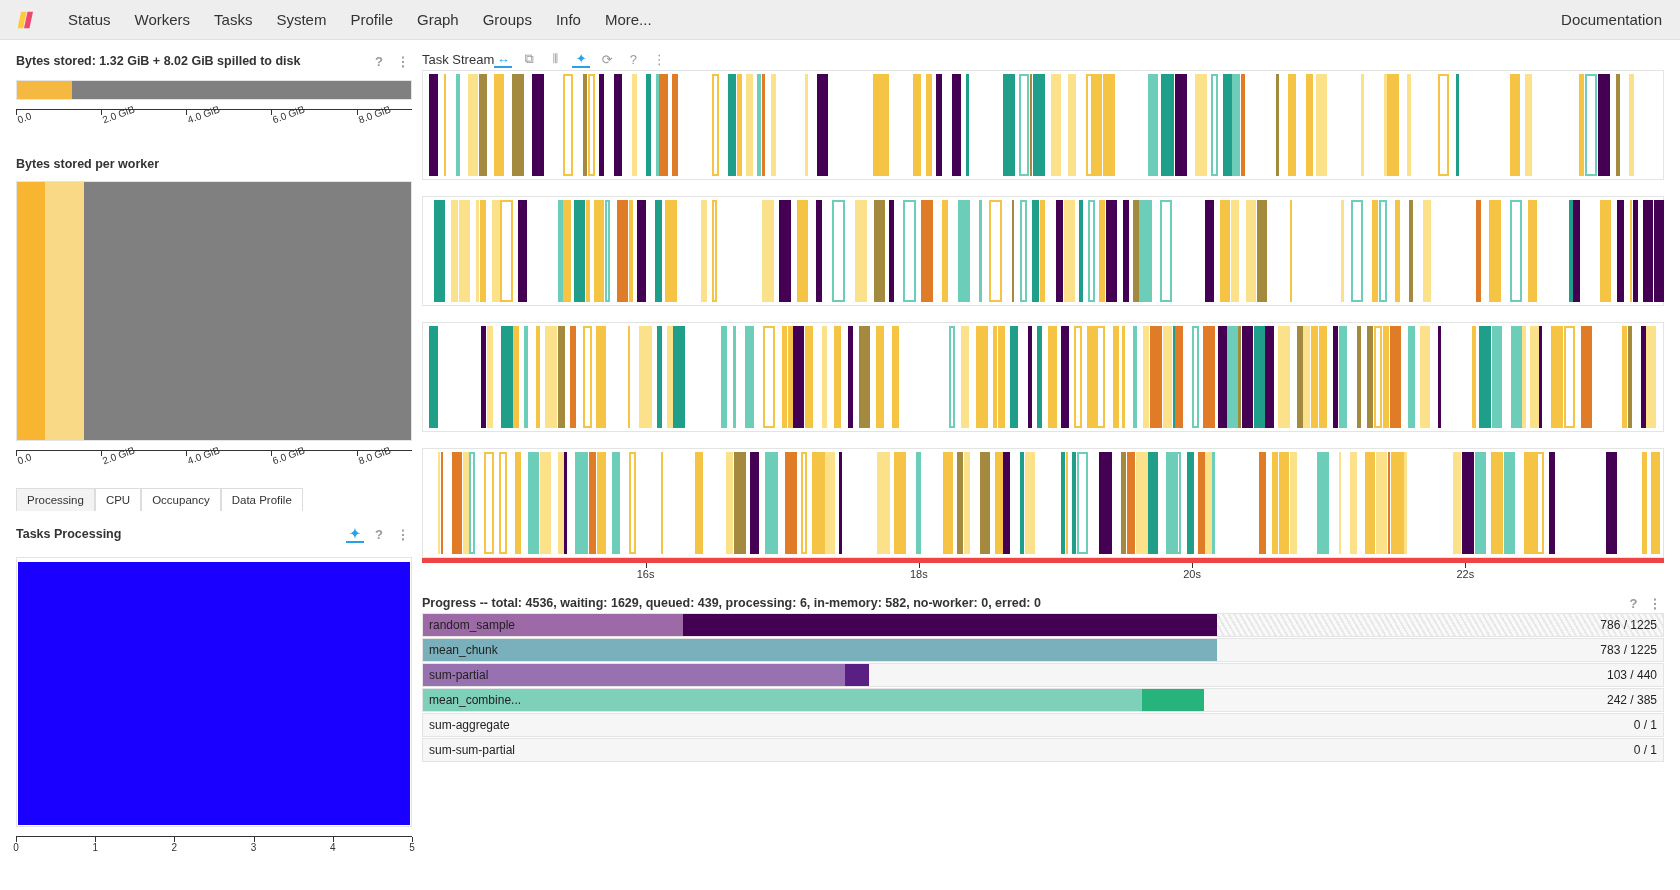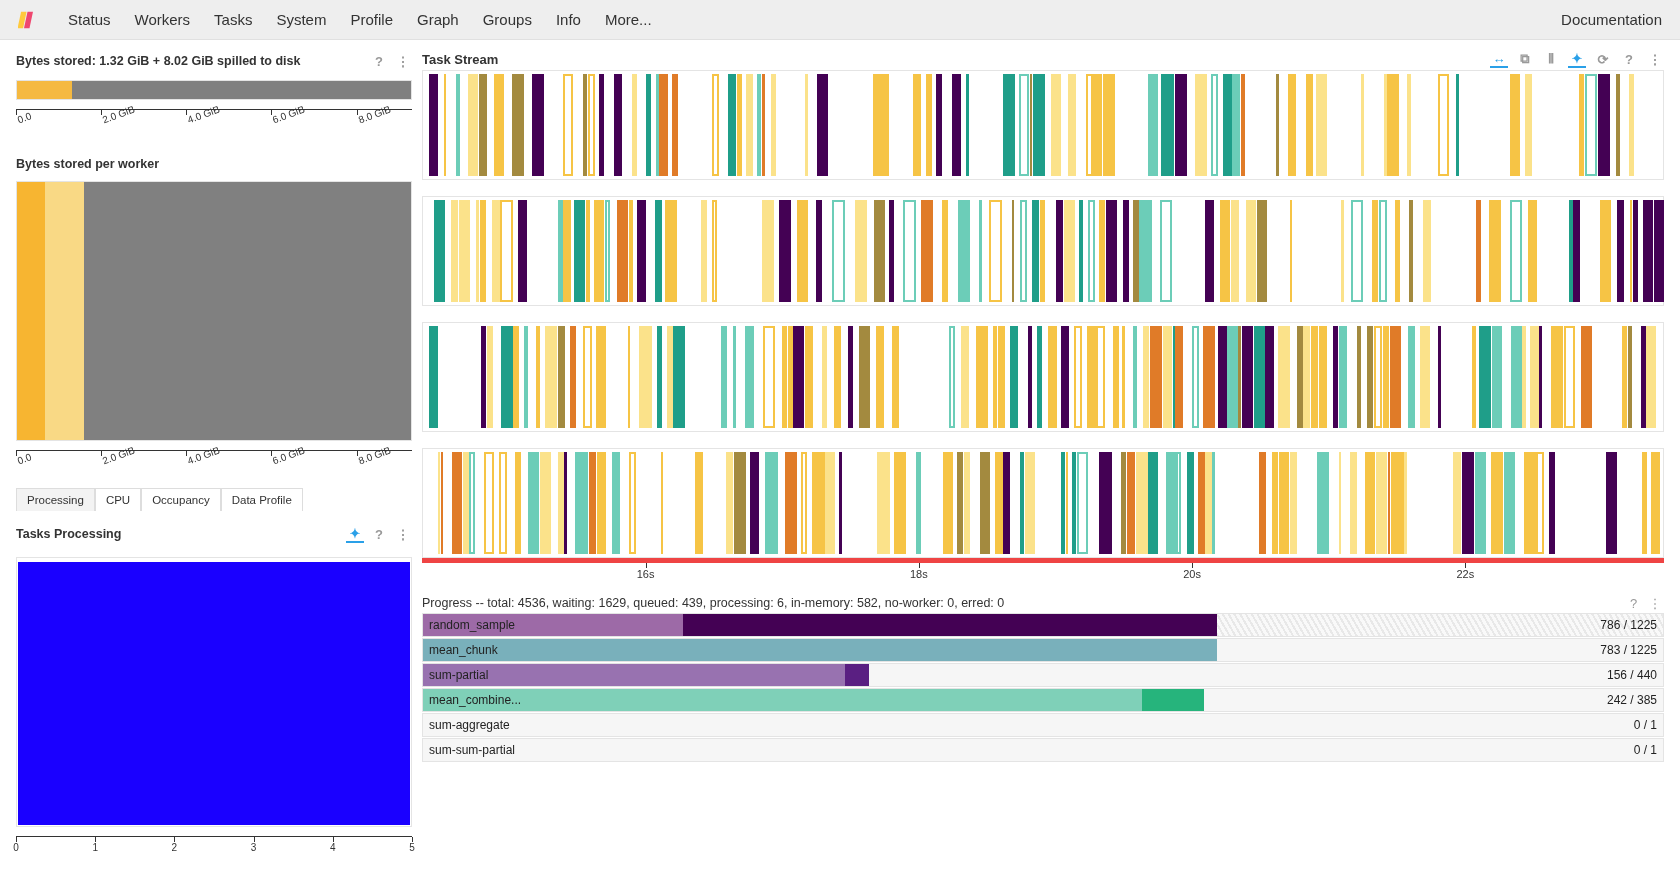--- a/index.html
+++ b/index.html
@@ -24,40 +24,40 @@
 .xtick span{position:absolute;left:0;top:5px;transform:rotate(-20deg);transform-origin:left top;white-space:nowrap}
 .tabsrow{display:flex;gap:0;margin-top:6px}
 .tabbtn{padding:5px 10px;font-size:11.5px;border:1px solid #ddd;background:#fff;cursor:pointer;border-bottom:none}
 .tabbtn.active{background:#f3f3f3}
 .tasksproc-plot{border:1px solid #e4e4e4;height:270px;position:relative;margin-top:4px}
 .tasksproc-plot .bluefill{position:absolute;left:1px;right:1px;top:4px;bottom:1px;background:#1a00ff}
 .xaxis2{position:relative;height:18px;border-top:1px solid #333;margin-top:1px}
 .xaxis2 .t{position:absolute;top:0;font-size:10px;color:#333}
 .xaxis2 .t:before{content:"";position:absolute;left:50%;top:0;width:1px;height:5px;background:#333}
 .xaxis2 .t span{position:absolute;top:5px;left:50%;transform:translateX(-50%)}
-.stream-head{display:flex;align-items:center;justify-content:space-between;font-size:13px;font-weight:700}
+.stream-head{display:flex;align-items:center;justify-content:flex-start;font-size:13px;font-weight:400}
 .stream-tools{display:flex;gap:8px;align-items:center}
 .stream-tools .toolicon.active{color:#2aa0e8;border-bottom:2px solid #2aa0e8}
 .stream-plot{height:510px;position:relative;margin-top:2px;overflow:hidden}
 .stream-lane{position:absolute;left:0;right:0;height:110px;border:1px solid #e4e4e4}
 .stream-xaxis{position:absolute;left:0;right:0;bottom:0;height:22px;border-top:5px solid #ef4444}
 .stream-xaxis .st{position:absolute;top:0;font-size:11px;color:#333}
 .stream-xaxis .st:before{content:"";position:absolute;left:50%;top:0;width:1px;height:5px;background:#333}
 .stream-xaxis .st span{position:absolute;top:5px;left:50%;transform:translateX(-50%)}
 .bar{position:absolute;top:4px;bottom:4px}
 .c-yel{background:#f6c445}
 .c-yel-l{background:#fbe28a}
 .c-pur{background:#440154}
 .c-teal{background:#1f9e89}
 .c-tealL{background:#6ccdb8}
 .c-olive{background:#a38a3f}
 .c-or{background:#e07b28}
 .c-white{background:#fff;border:2px solid #f6c445}
 .c-whiteT{background:#fff;border:2px solid #6ccdb8}
-.progress-head{font-size:12.5px;font-weight:400;margin-top:14px;display:flex;justify-content:space-between;align-items:center}
+.progress-head{font-size:12.5px;font-weight:700;margin-top:14px;display:flex;justify-content:space-between;align-items:center}
 .progrow{position:relative;height:24px;margin-top:1px;border:1px solid #e4e4e4;background:#f6f6f6;overflow:hidden}
 .progrow .fill{position:absolute;left:0;top:0;bottom:0}
 .progrow .fill2{position:absolute;top:0;bottom:0}
 .progrow .lbl{position:absolute;left:6px;top:0;bottom:0;display:flex;align-items:center;font-size:12px;color:#222;z-index:3}
 .progrow .cnt{position:absolute;right:6px;top:0;bottom:0;display:flex;align-items:center;font-size:12px;color:#222;z-index:3}
 .progrow .hatch{position:absolute;top:0;bottom:0;right:0;background:repeating-linear-gradient(60deg,#e8e8e8 0,#e8e8e8 2px,#f9f9f9 2px,#f9f9f9 5px)}
 .bytesbar{position:absolute;top:0;bottom:0}
 </style>
 </head>
 <body>
@@ -544,21 +544,21 @@
     </div>
     <div class="progrow">
       <div class="fill" style="width:64%;background:#79b0bb"></div>
       <span class="lbl">mean_chunk</span>
       <span class="cnt">783 / 1225</span>
     </div>
     <div class="progrow">
       <div class="fill" style="width:34%;background:#9872b0"></div>
       <div class="fill2" style="left:34%;width:2%;background:#5a1f82"></div>
       <span class="lbl">sum-partial</span>
-      <span class="cnt">156 / 440</span>
+      <span class="cnt">103 / 440</span>
     </div>
     <div class="progrow">
       <div class="fill" style="width:58%;background:#7fd0b8"></div>
       <div class="fill2" style="left:58%;width:5%;background:#26b47c"></div>
       <span class="lbl">mean_combine...</span>
       <span class="cnt">242 / 385</span>
     </div>
     <div class="progrow">
       <span class="lbl">sum-aggregate</span>
       <span class="cnt">0 / 1</span>

